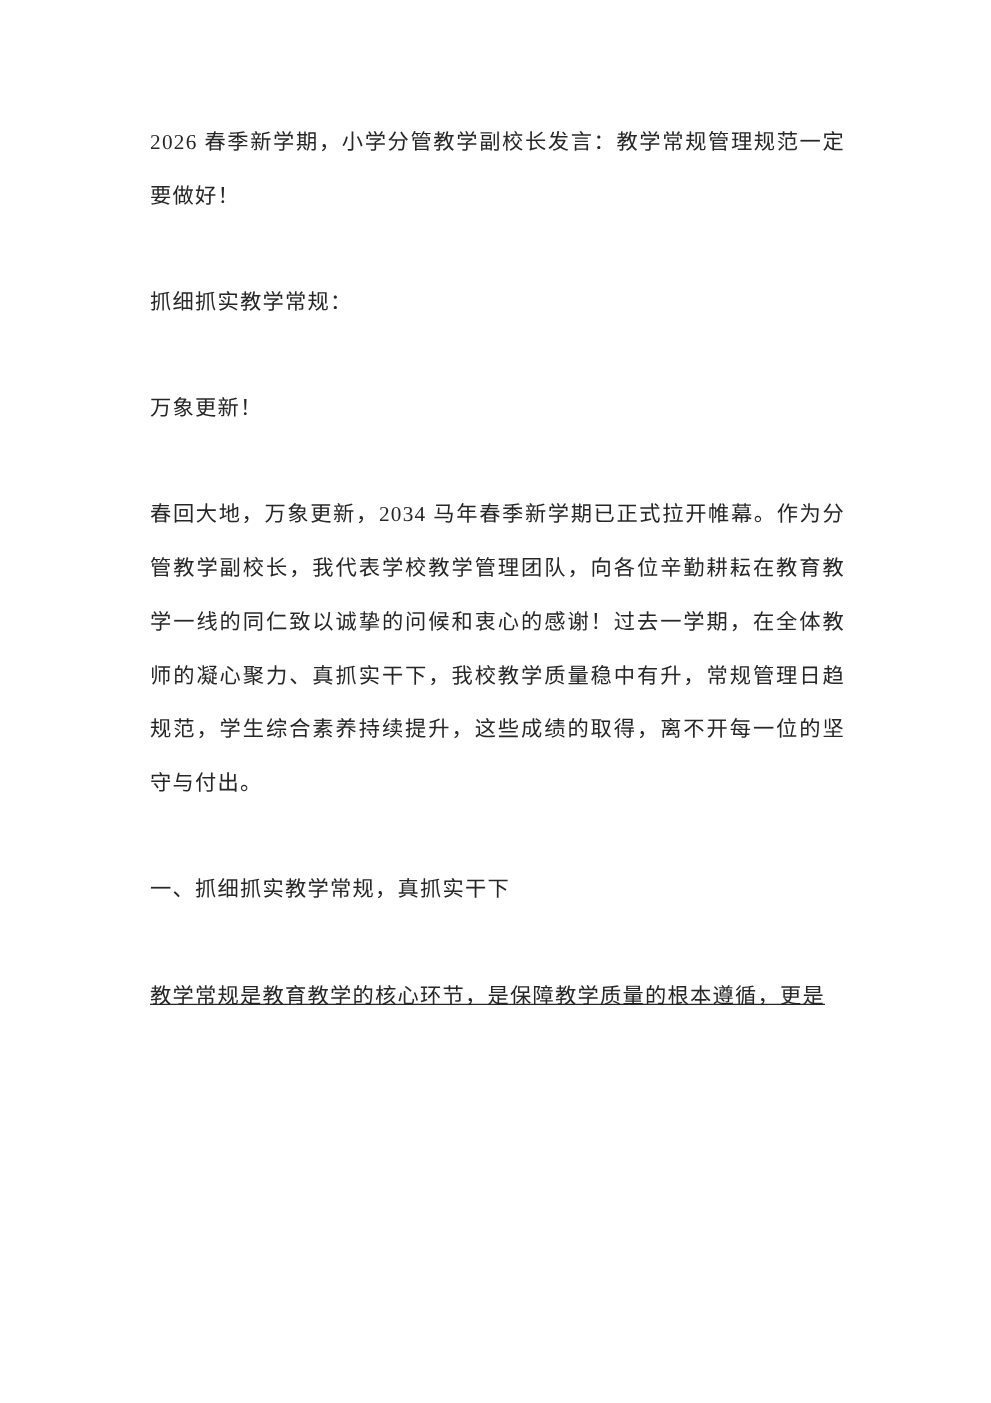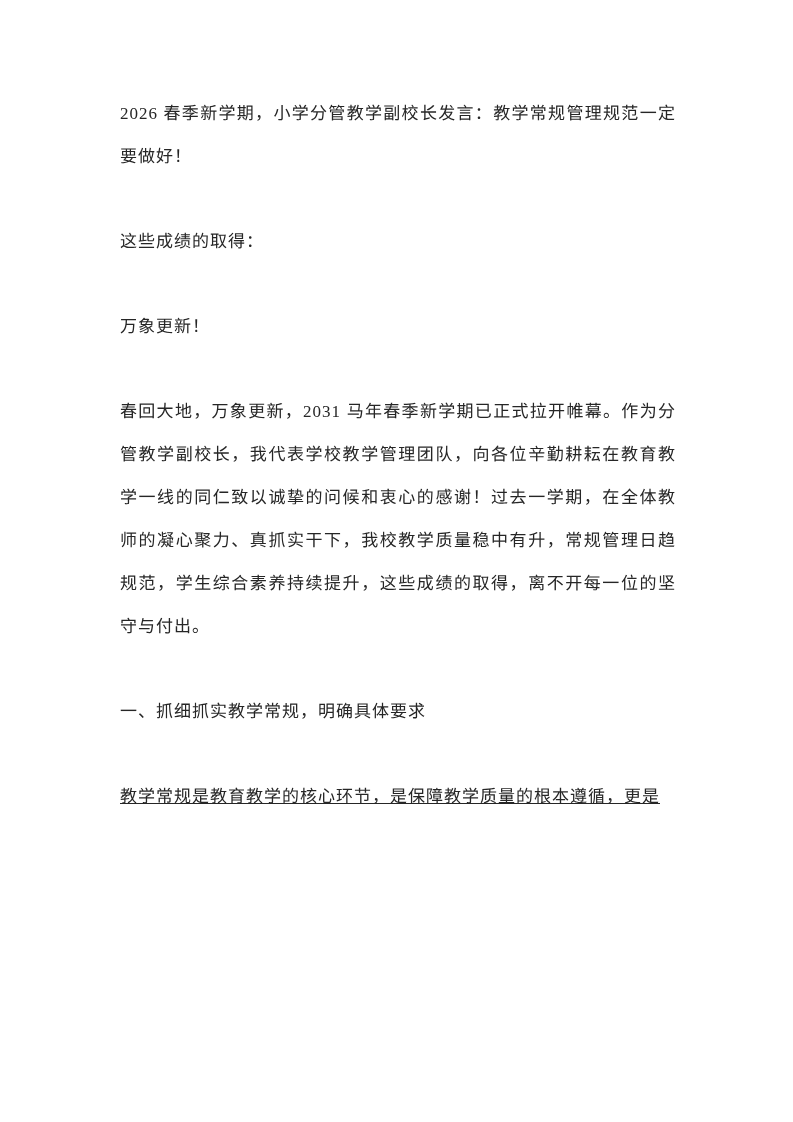--- a/index.html
+++ b/index.html
@@ -33,18 +33,18 @@
   .doc-block:last-child {
     margin-bottom: 0;
     text-decoration: underline;
   }
 </style>
 </head>
 <body>
 
 <div class="page">
   <p class="doc-block">2026 春季新学期，小学分管教学副校长发言：教学常规管理规范一定要做好！</p>
-  <p class="doc-block">这些成绩的取得：</p>
+  <p class="doc-block">抓细抓实教学常规：</p>
   <p class="doc-block">万象更新！</p>
-  <p class="doc-block">春回大地，万象更新，2031 马年春季新学期已正式拉开帷幕。作为分管教学副校长，我代表学校教学管理团队，向各位辛勤耕耘在教育教学一线的同仁致以诚挚的问候和衷心的感谢！过去一学期，在全体教师的凝心聚力、真抓实干下，我校教学质量稳中有升，常规管理日趋规范，学生综合素养持续提升，这些成绩的取得，离不开每一位的坚守与付出。</p>
-  <p class="doc-block">一、抓细抓实教学常规，明确具体要求</p>
+  <p class="doc-block">春回大地，万象更新，2034 马年春季新学期已正式拉开帷幕。作为分管教学副校长，我代表学校教学管理团队，向各位辛勤耕耘在教育教学一线的同仁致以诚挚的问候和衷心的感谢！过去一学期，在全体教师的凝心聚力、真抓实干下，我校教学质量稳中有升，常规管理日趋规范，学生综合素养持续提升，这些成绩的取得，离不开每一位的坚守与付出。</p>
+  <p class="doc-block">一、抓细抓实教学常规，真抓实干下</p>
   <p class="doc-block">教学常规是教育教学的核心环节，是保障教学质量的根本遵循，更是</p>
 </div>
 
 </body></html>

